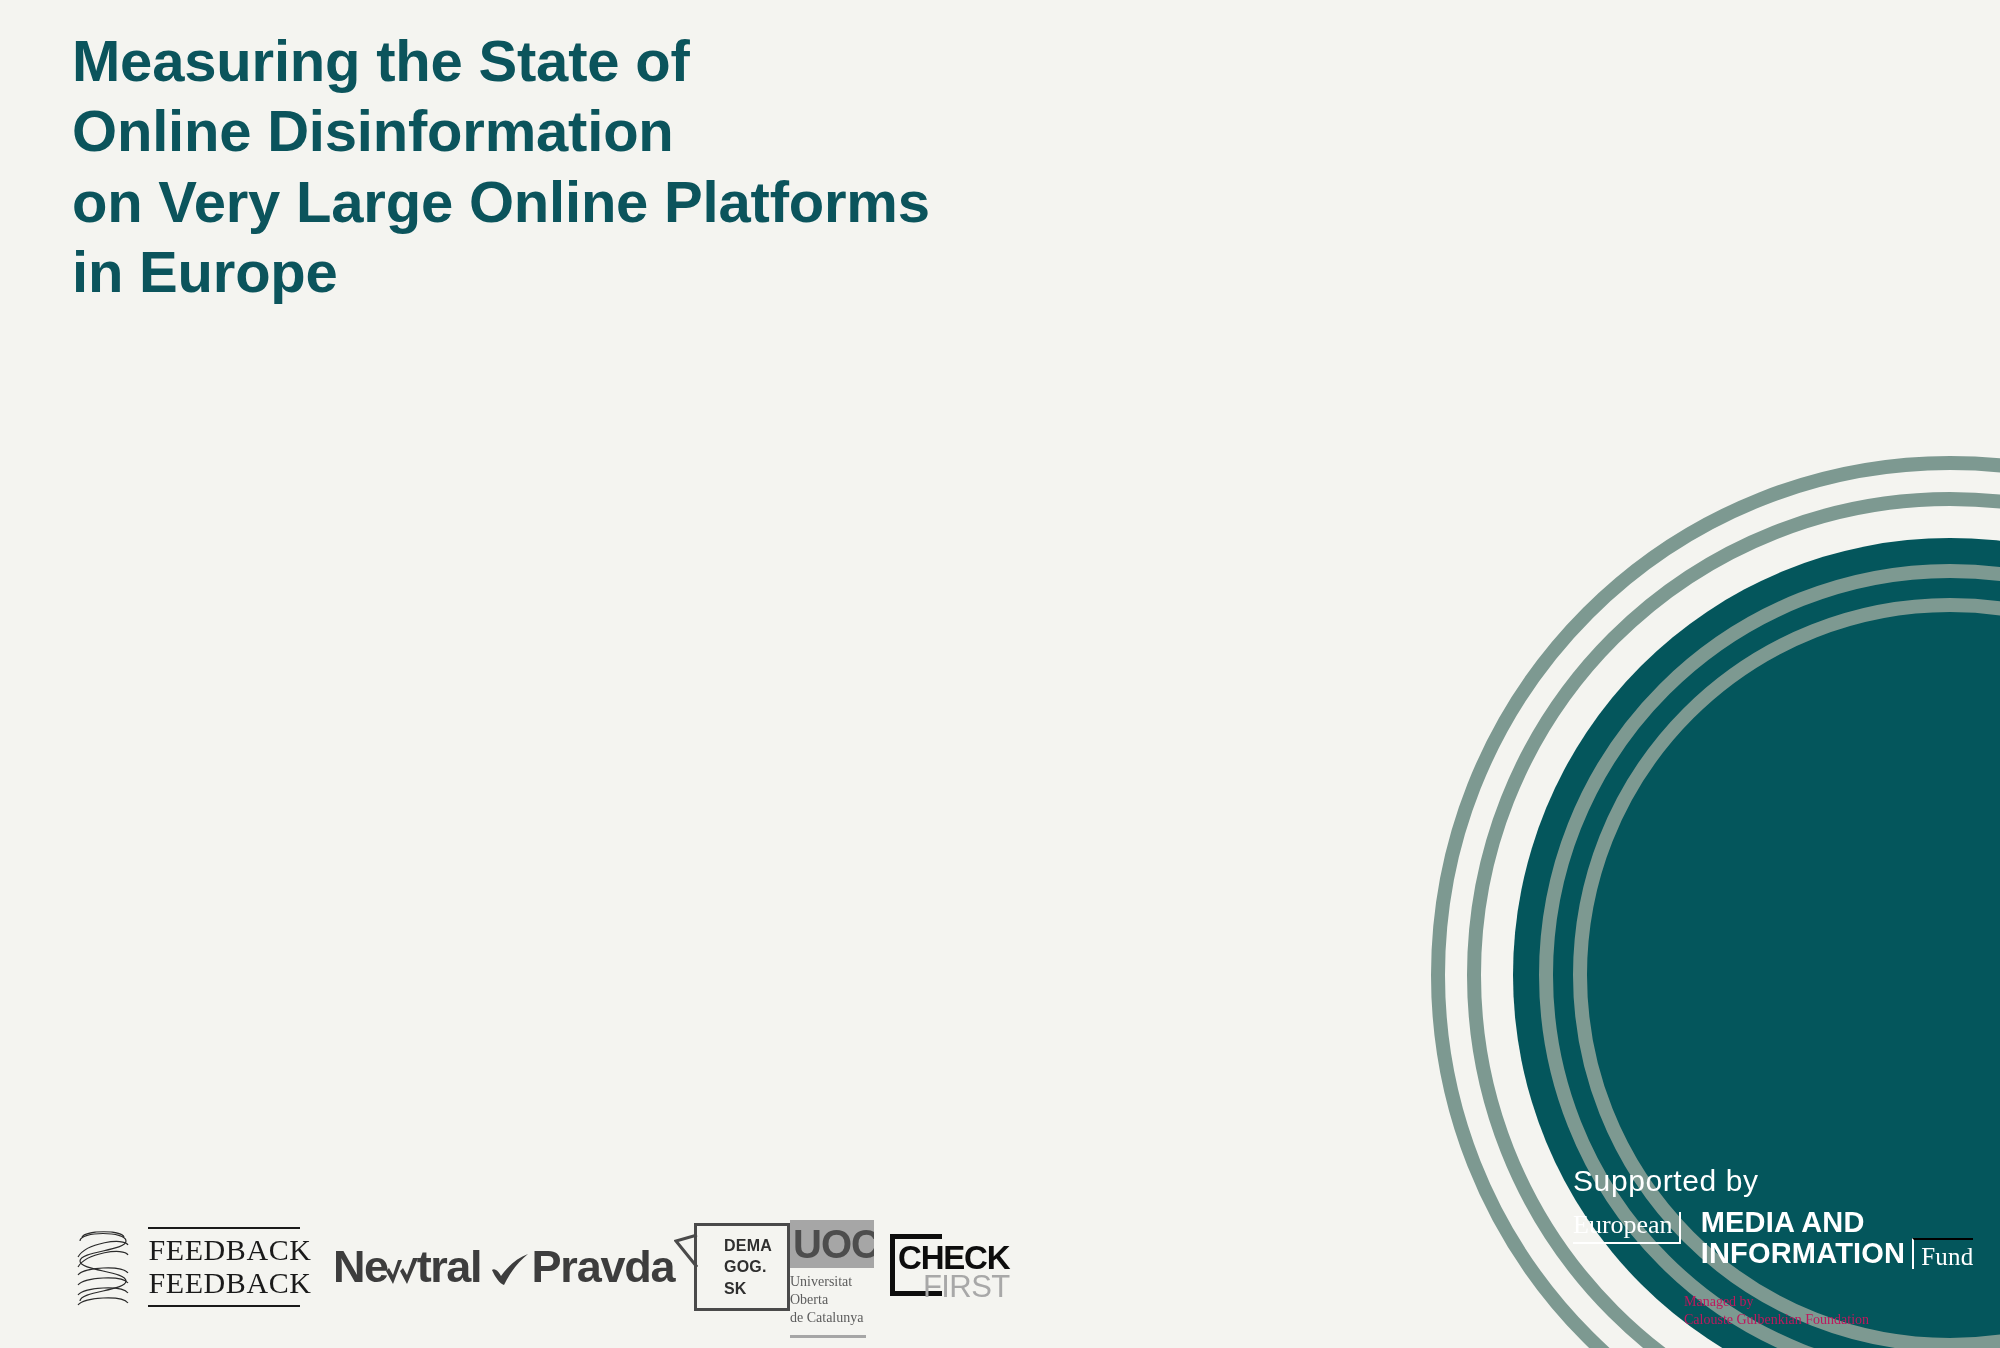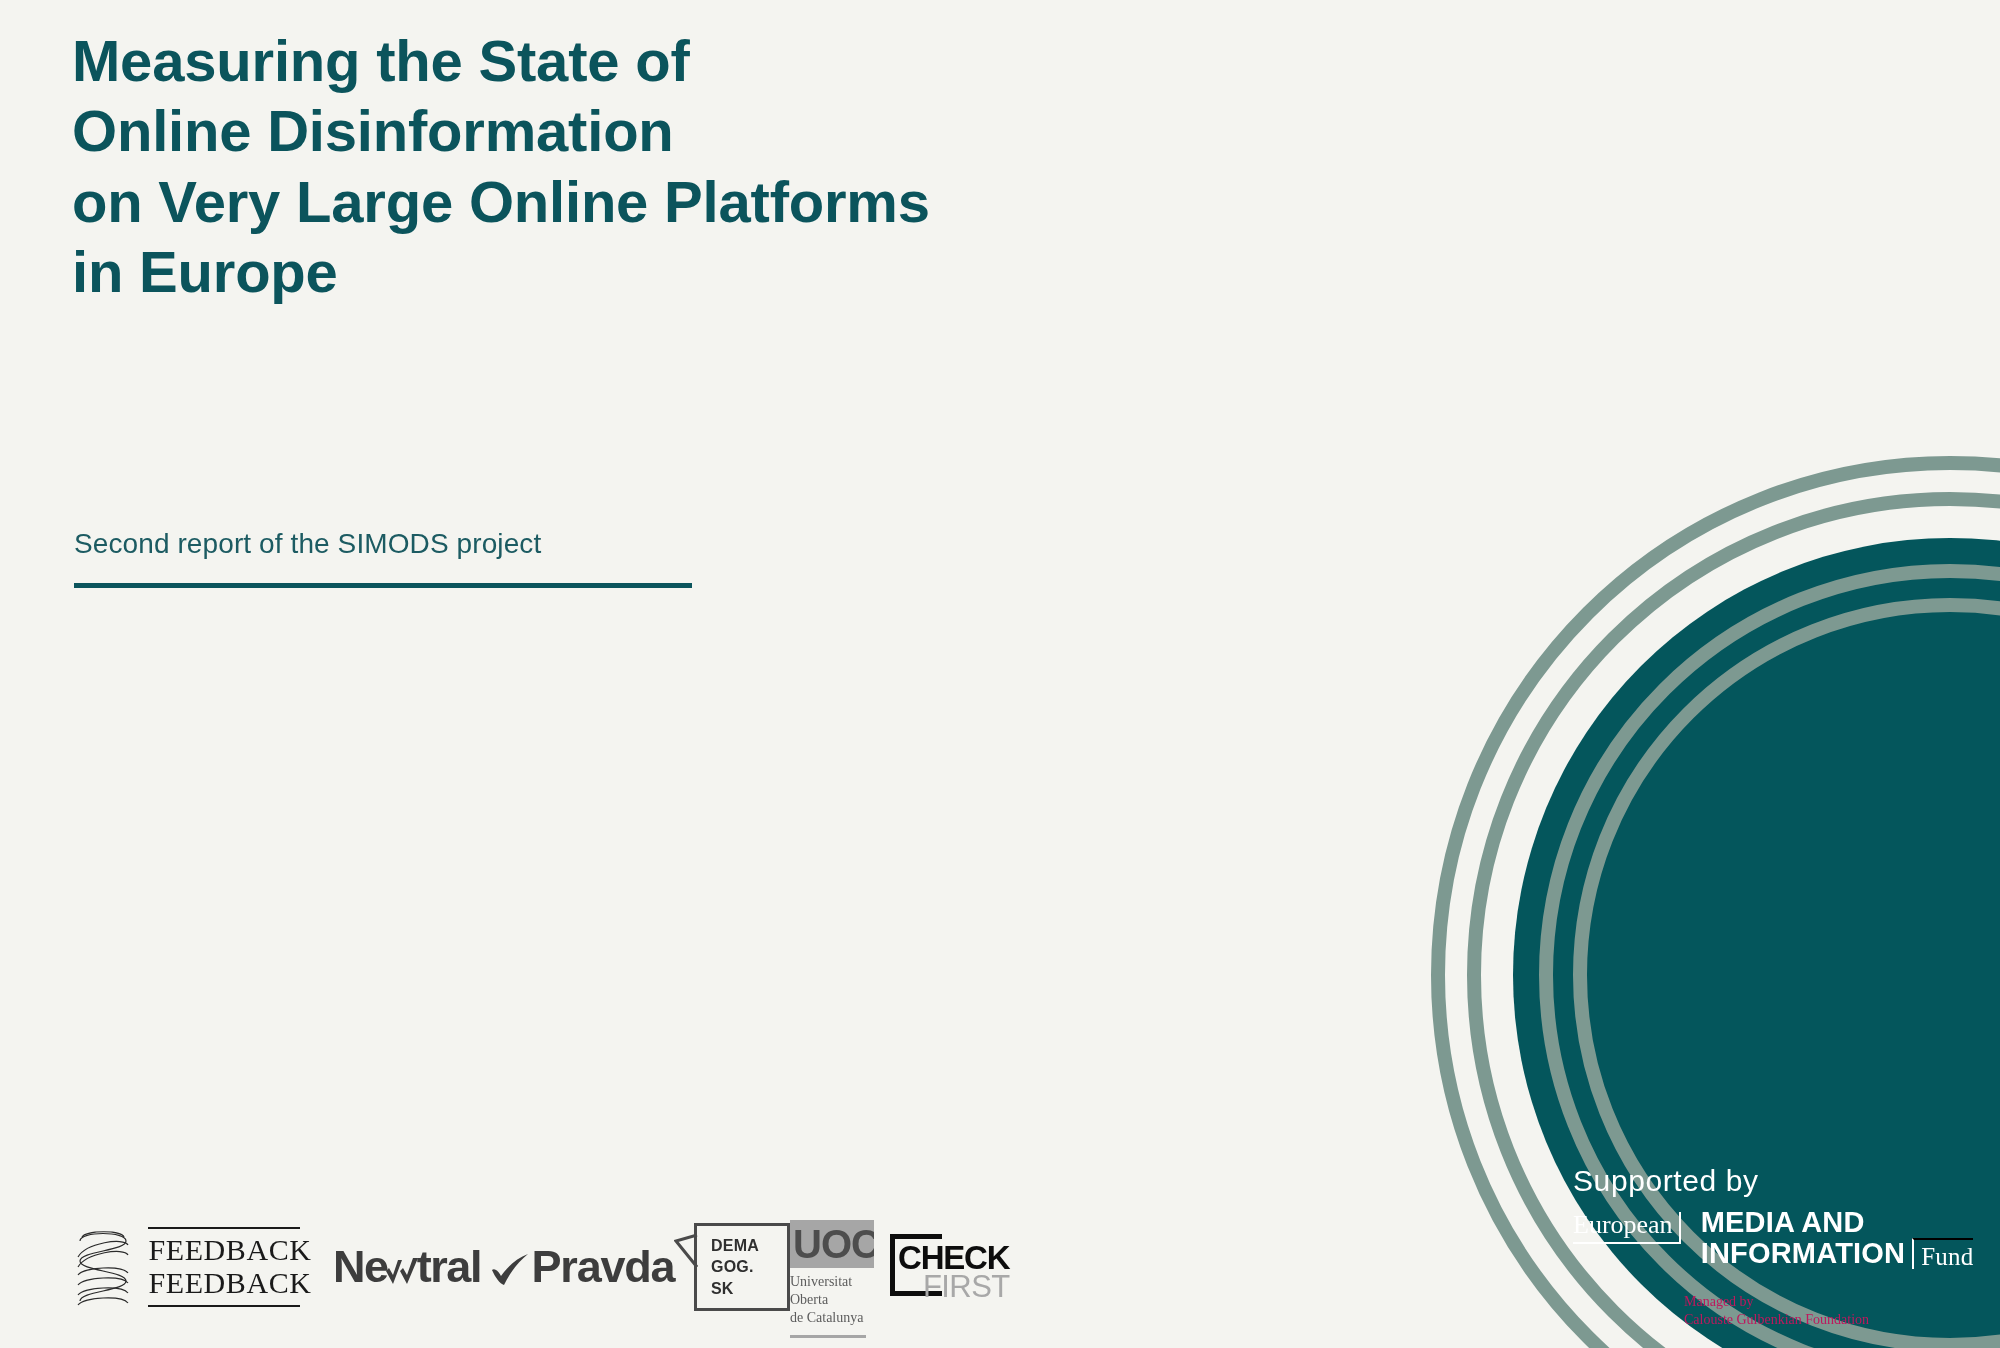--- a/index.html
+++ b/index.html
@@ -160,21 +160,21 @@
   
   .logo-demagog { width: 116px; }
   .demagog-box {
     position: relative;
     width: 104px;
     height: 88px;
     border: 3px solid #4a4a4a;
     display: flex;
     align-items: center;
     justify-content: flex-start;
-    padding-left: 14px;
+    padding-left: 27px;
     margin-left: 20px;
   }
   .demagog-tail {
     position: absolute;
     left: -23px;
     top: 8px;
     width: 24px;
     height: 36px;
   }
   .demagog-text {
@@ -324,24 +324,20 @@
 
   <div class="title-block">
     <h1 class="main-title">
       <span class="tline">Measuring the State of</span>
       <span class="tline">Online Disinformation</span>
       <span class="tline">on Very Large Online Platforms</span>
       <span class="tline">in Europe</span>
     </h1>
   </div>
 
-  <div class="report-line">
-    <div class="report-line-text">Second report of the SIMODS project</div>
-    <div class="report-rule"></div>
-  </div>
 
 
   <div class="logos">
 
     <div class="logo logo-sciencefeedback">
       <svg class="sf-mark" viewBox="0 0 62 84">
         <g fill="none" stroke="#2b2b2b" stroke-width="1.2">
           <path d="M8 16 C8 6, 54 6, 54 16 C54 26, 8 26, 8 36 C8 46, 54 46, 54 56 C54 66, 8 66, 8 76"></path>
           <path d="M10 12 C14 5, 50 5, 52 12"></path>
           <path d="M56 20 C52 12, 14 18, 6 32"></path>

